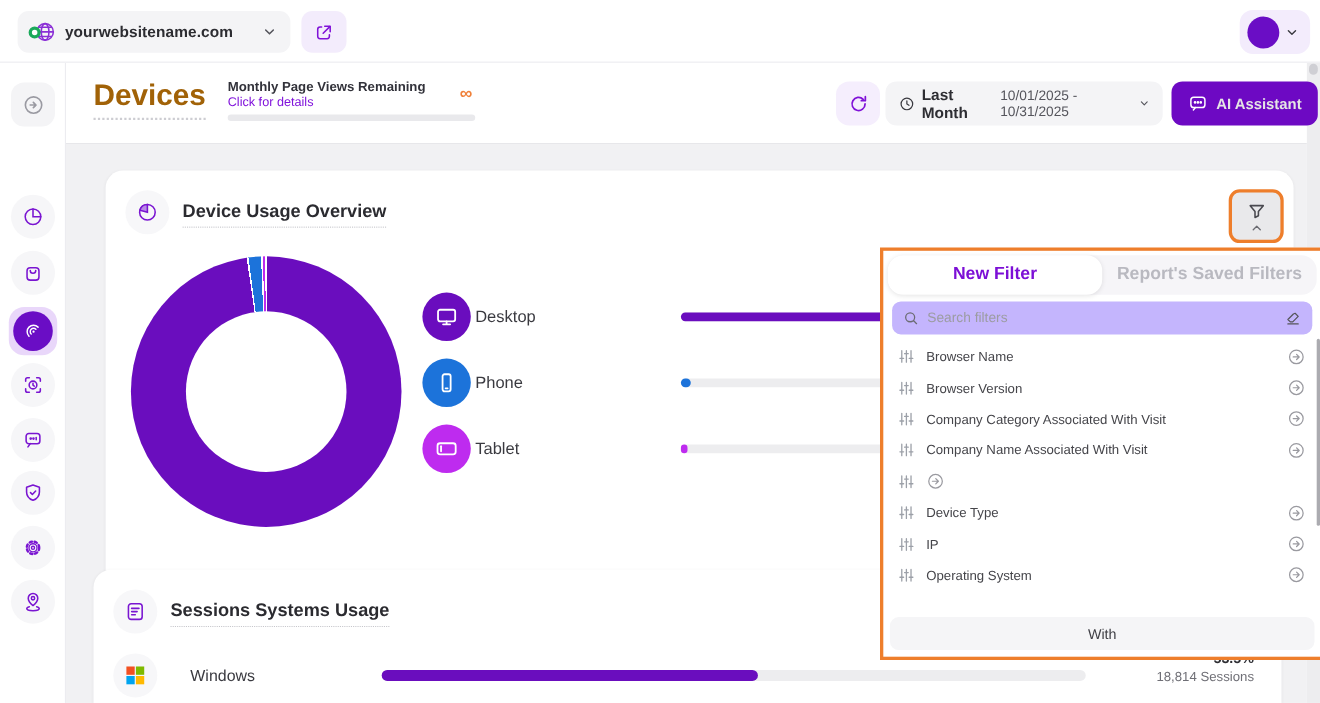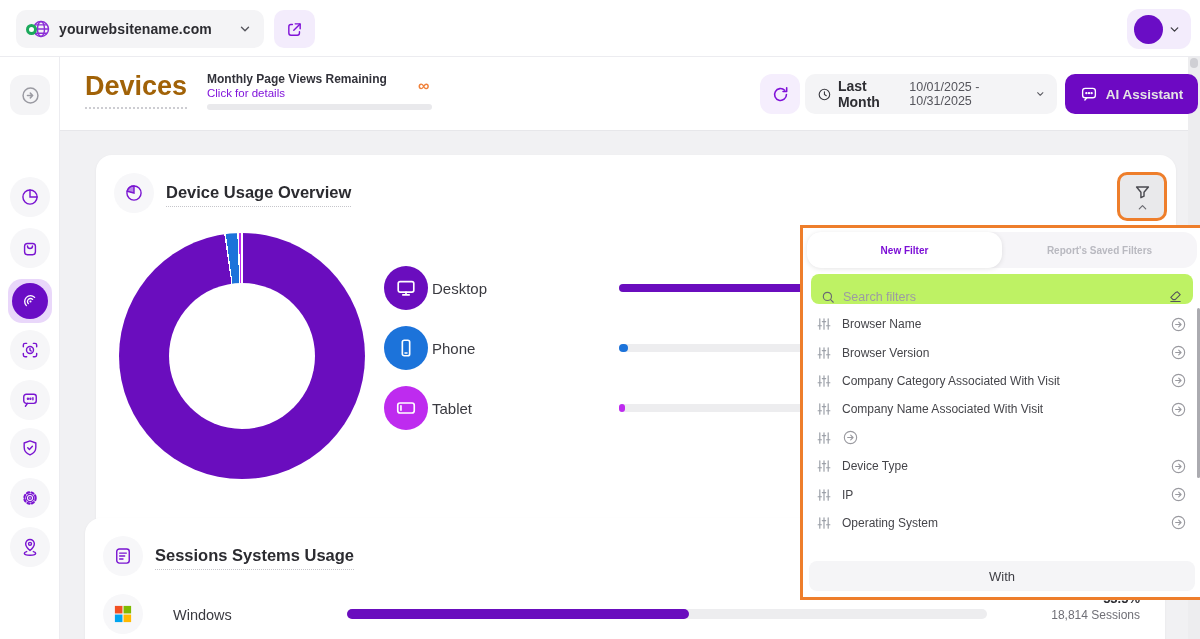--- a/index.html
+++ b/index.html
@@ -63,23 +63,23 @@
   .os-row-ic { position:absolute; left:18px; top:76px; width:40px; height:40px; border-radius:50%; background:#f7f7f9; display:flex; align-items:center; justify-content:center; }
   .os-label { position:absolute; left:88px; top:89px; font-size:14.5px; font-weight:500; color:#3a3a40; }
   .os-track { position:absolute; left:262px; top:91px; width:640px; height:10px; border-radius:5px; background:#ededef; }
   .os-bar-fill { height:10px; border-radius:5px; }
   .os-pct { position:absolute; left:935px; top:73px; width:120px; text-align:right; font-size:13px; font-weight:700; color:#2e2e33; }
   .os-sessions { position:absolute; left:915px; top:90px; width:140px; text-align:right; font-size:12px; color:#6f6f76; }
 
   
   .panel { position:absolute; left:800px; top:225px; width:404px; height:375px; background:#fff; border:3px solid #EE7E2B; z-index:50; }
   .tabbar { position:absolute; left:4px; right:4px; top:4px; height:36px; background:#f6f5f8; border-radius:14px; display:flex; }
-  .tab { flex:1; display:flex; align-items:center; justify-content:center; font-size:10px; font-weight:600; color:#b9b9c0; cursor:pointer; }
+  .tab { flex:1; display:flex; align-items:center; justify-content:center; font-size:16px; font-weight:600; color:#b9b9c0; cursor:pointer; }
   .tab.active { background:#fff; border-radius:14px; box-shadow:0 1px 5px rgba(0,0,0,.10); color:#7C0FD6; font-weight:700; }
-  .searchbar { position:absolute; left:8px; right:8px; top:46px; height:30px; background:#bef264; border-radius:8px; display:flex; align-items:flex-end; padding:0 10px; gap:8px; }
+  .searchbar { position:absolute; left:8px; right:8px; top:46px; height:30px; background:#c4b5fd; border-radius:8px; display:flex; align-items:center; padding:0 10px; gap:8px; }
   .searchbar input { flex:1; border:none; outline:none; background:transparent; font-family:"Liberation Sans",sans-serif; font-size:12.5px; color:#45454a; }
   .searchbar input::placeholder { color:#9c9ca2; }
   .f-list { position:absolute; left:2px; right:2px; top:82px; }
   .f-row { height:28.4px; display:flex; align-items:center; padding:0 12px; gap:11px; cursor:pointer; }
   .f-label { flex:1; font-size:12px; font-weight:500; color:#45454a; }
   .panel-scrollbar { position:absolute; right:1px; top:80px; width:3px; height:170px; border-radius:2px; background:#ababb0; }
   .close-bar { position:absolute; left:6px; right:6px; bottom:6px; height:30px; background:#f5f5f7; border-radius:8px; display:flex; align-items:center; justify-content:center; font-size:13px; color:#3f3f45; cursor:pointer; }
 </style>
 </head>
 <body>

